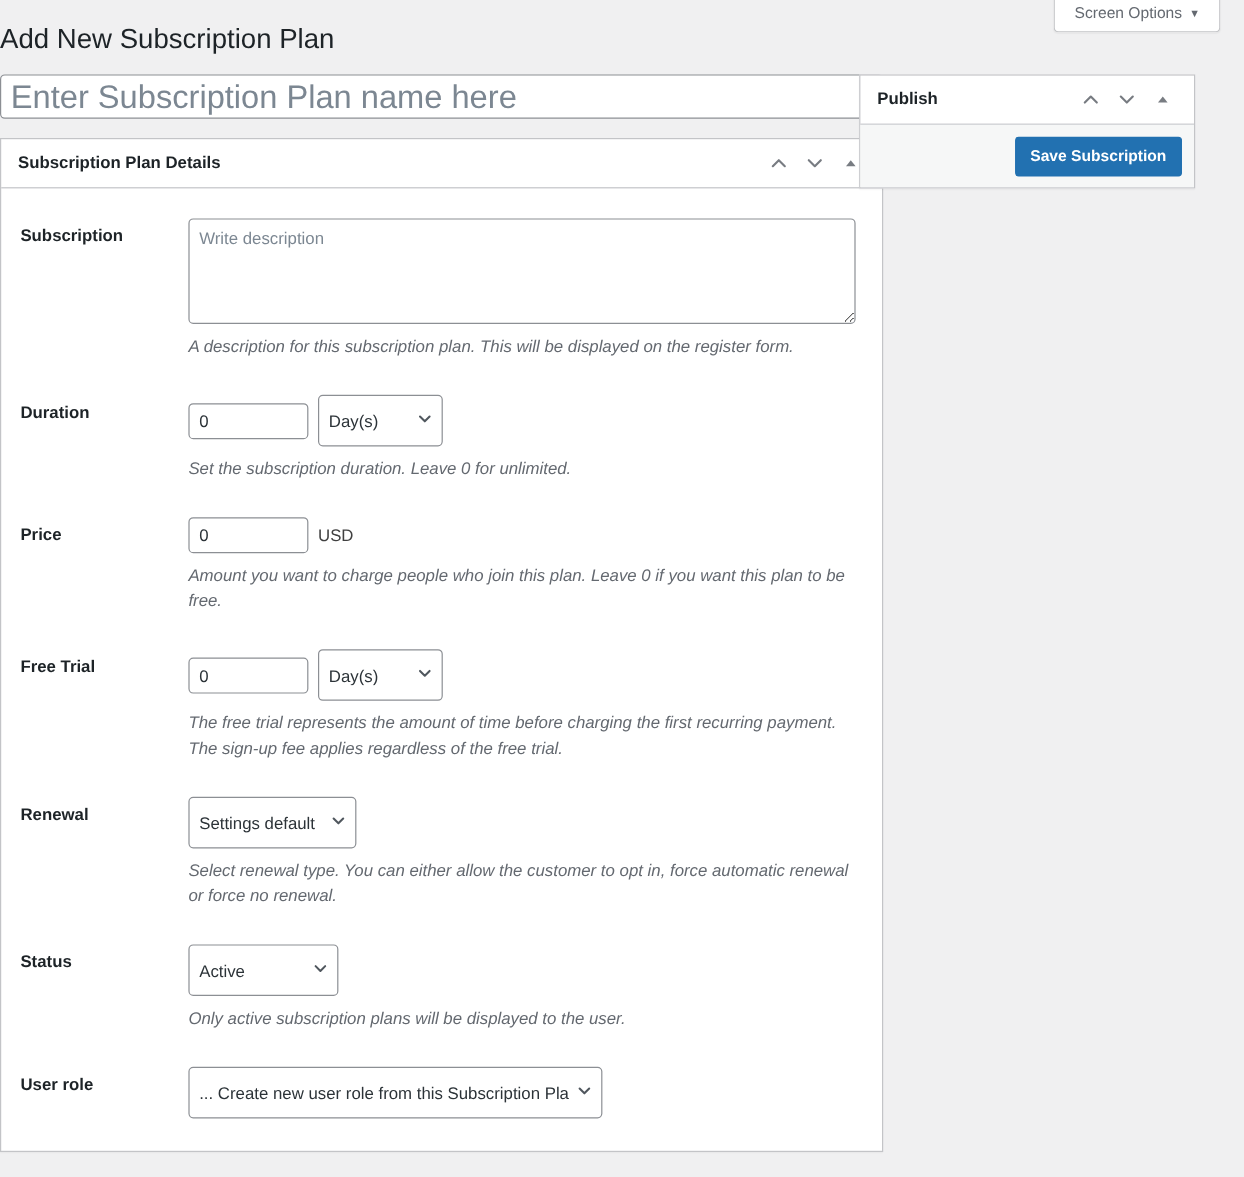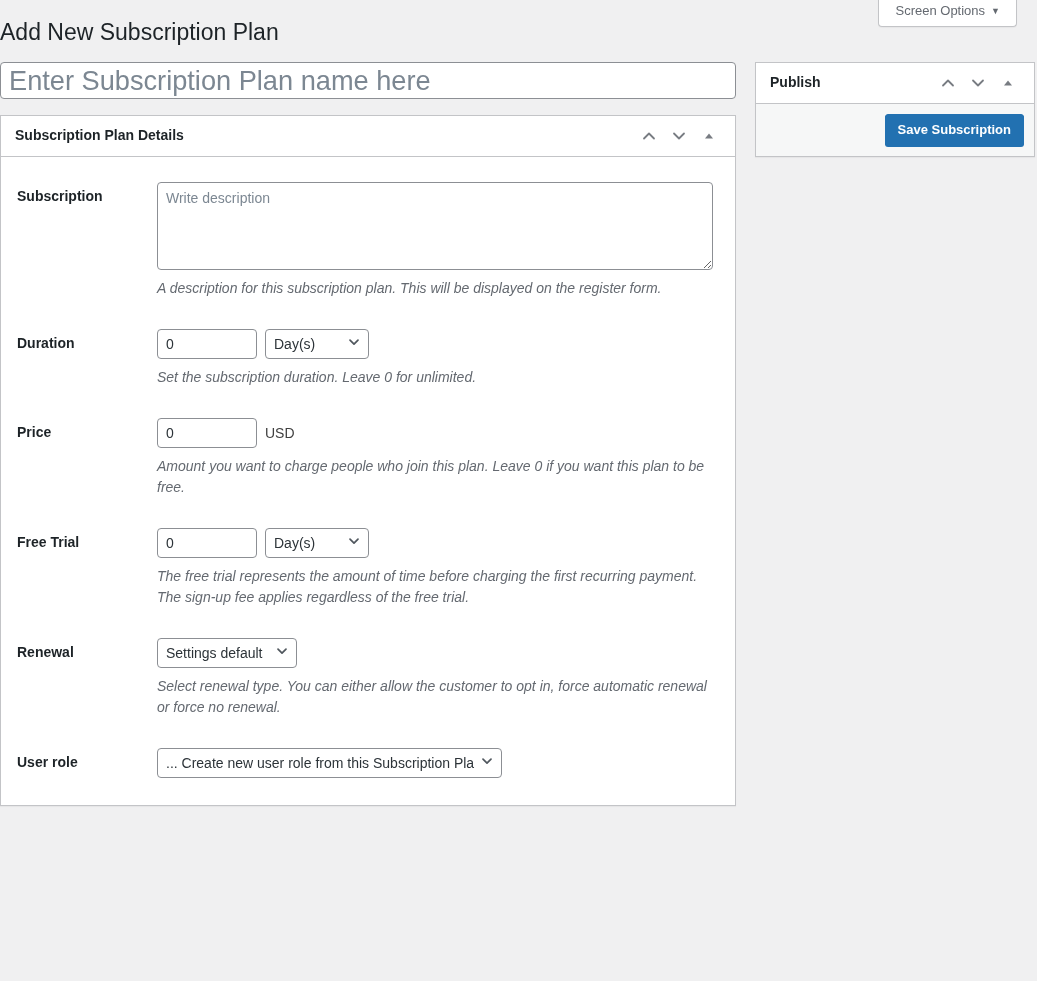--- a/index.html
+++ b/index.html
@@ -60,21 +60,21 @@
 
   
   .col-main {
     position: absolute;
     left: 0px;
     top: 62px;
     width: 736px;
   }
   .col-side {
     position: absolute;
-    left: 755px;
+    left: 716px;
     top: 62px;
     width: 280px;
   }
 
   
   .titlewrap {
     margin-bottom: 16px;
   }
   .title-input {
     display: block;
@@ -211,21 +211,21 @@
 
   select.wp-select {
     box-sizing: border-box;
     font-family: "Liberation Sans", sans-serif;
     font-size: 14px;
     color: #2c3338;
     background-color: #fff;
     background-image: none;
     border: 1px solid #8c8f94;
     border-radius: 4px;
-    height: 30px;
+    height: 43px;
     padding: 0 26px 0 8px;
     appearance: none;
     -webkit-appearance: none;
     outline: none;
     cursor: pointer;
   }
   .select-wrap {
     position: relative;
     display: inline-block;
   }
@@ -382,20 +382,36 @@
                 <span class="sel-caret">
                   <svg width="14" height="14" viewBox="0 0 14 14" fill="none" aria-hidden="true">
                     <path d="M3 5.2L7 9.2L11 5.2" stroke="#50575e" stroke-width="1.7" stroke-linecap="round" stroke-linejoin="round"></path>
                   </svg>
                 </span>
               </span>
               <p class="description">Select renewal type. You can either allow the customer to opt in, force automatic renewal or force no renewal.</p>
             </td>
           </tr>
 
+          <tr>
+            <th>Status</th>
+            <td>
+              <span class="select-wrap">
+                <select class="wp-select w-status">
+                  <option>Active</option>
+                </select>
+                <span class="sel-caret">
+                  <svg width="14" height="14" viewBox="0 0 14 14" fill="none" aria-hidden="true">
+                    <path d="M3 5.2L7 9.2L11 5.2" stroke="#50575e" stroke-width="1.7" stroke-linecap="round" stroke-linejoin="round"></path>
+                  </svg>
+                </span>
+              </span>
+              <p class="description">Only active subscription plans will be displayed to the user.</p>
+            </td>
+          </tr>
 
           <tr>
             <th>User role</th>
             <td>
               <span class="select-wrap">
                 <select class="wp-select w-role">
                   <option>... Create new user role from this Subscription Plan</option>
                 </select>
                 <span class="sel-caret">
                   <svg width="14" height="14" viewBox="0 0 14 14" fill="none" aria-hidden="true">

